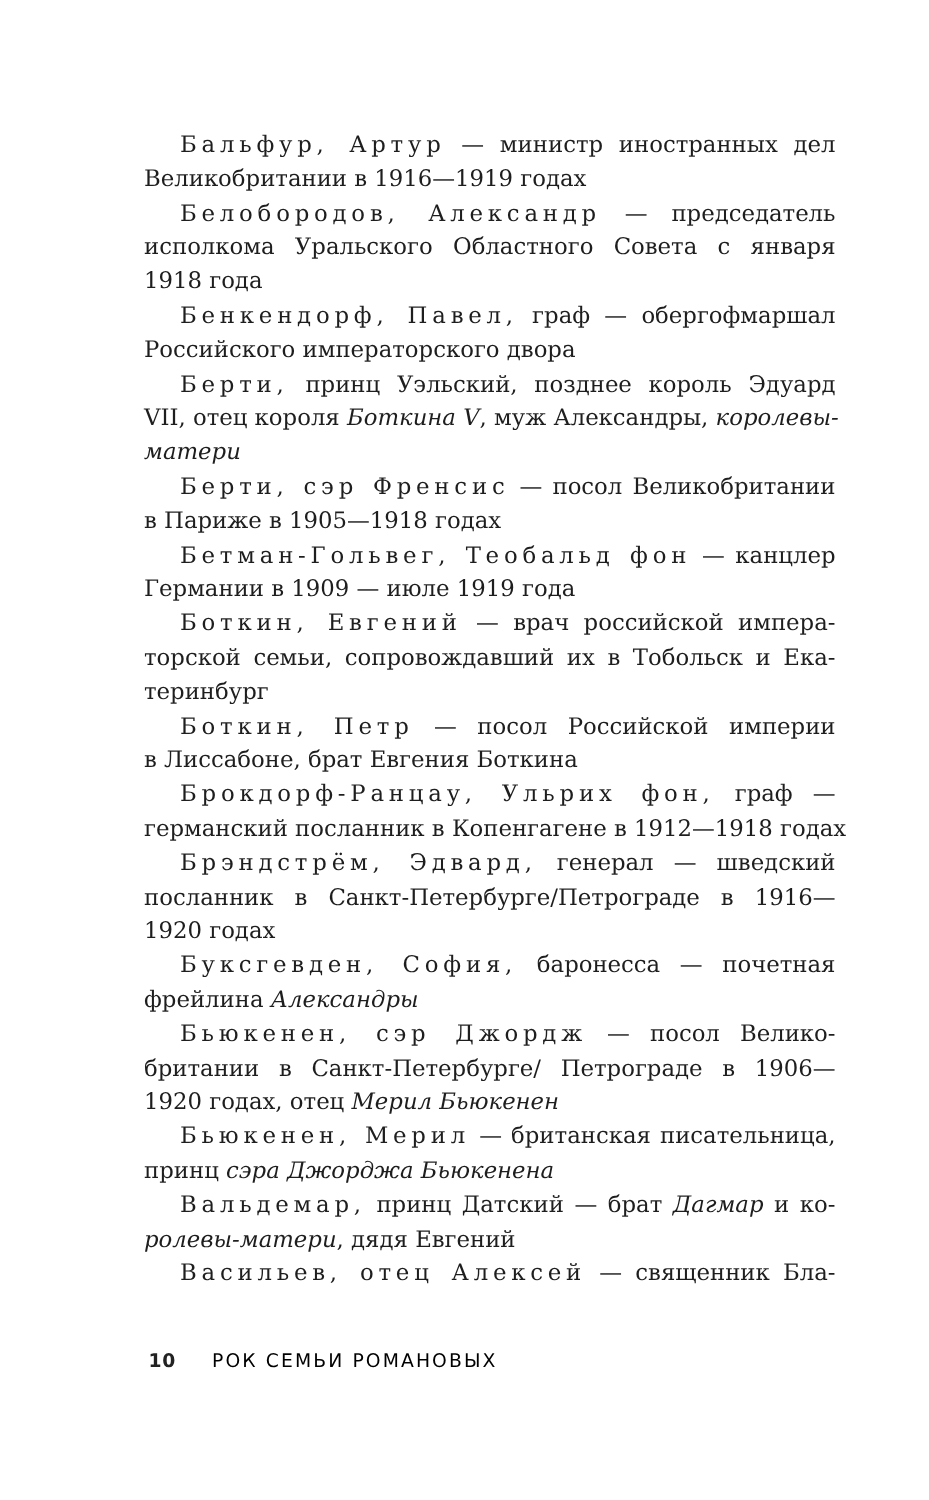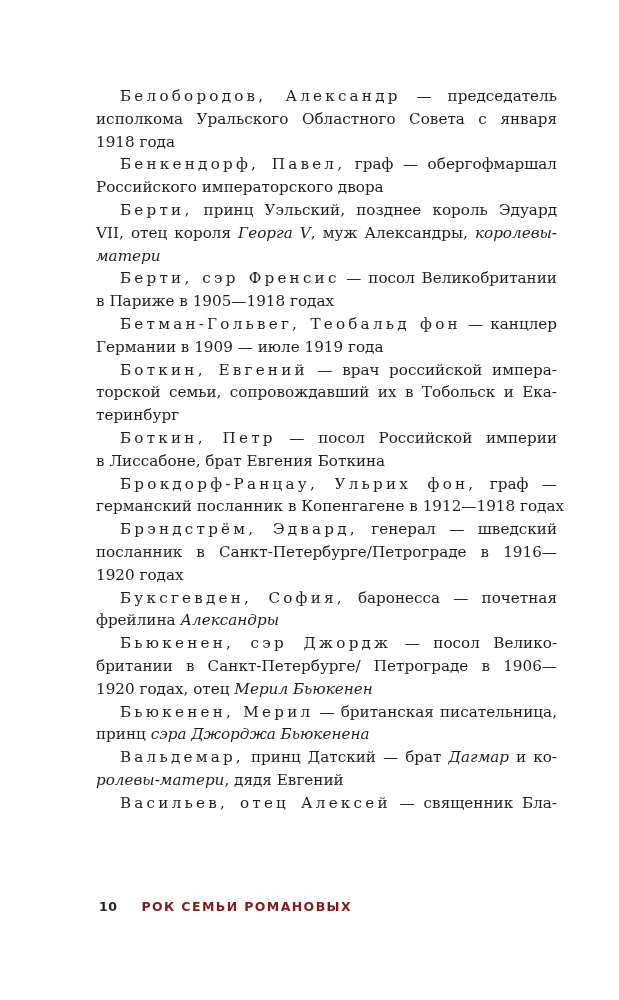--- a/index.html
+++ b/index.html
@@ -18,39 +18,43 @@
   .line.last { text-align-last:left; }
   .sp { letter-spacing:3.2px; }
   i { font-style:italic; }
   .footer {
     position:absolute; left:99px; top:898px; height:16px;
     font-family:"DejaVu Sans", "Liberation Sans", sans-serif;
     font-size:12.5px; color:#222;
     display:flex; align-items:center;
   }
   .pnum { font-weight:bold; margin-right:24px; letter-spacing:0.5px; }
-  .ptitle { letter-spacing:1.4px; color:#7f1d1d; font-weight:bold; }
+  .ptitle { letter-spacing:1.4px; color:#000000; font-weight:normal; }
 </style>
 </head>
 <body>
 
 <div class="page">
   <div class="textblock" id="textblock">
+      <div>
+        <div class="line first"><span class="sp">Бальфур, Артур</span><span> — министр иностранных дел</span></div>
+        <div class="line last"><span>Великобритании в 1916—1919 годах</span></div>
+      </div>
       <div>
         <div class="line first"><span class="sp">Белобородов, Александр</span><span> — председатель</span></div>
         <div class="line"><span>исполкома Уральского Областного Совета с января</span></div>
         <div class="line last"><span>1918 года</span></div>
       </div>
       <div>
         <div class="line first"><span class="sp">Бенкендорф, Павел,</span><span> граф — обергофмаршал</span></div>
         <div class="line last"><span>Российского императорского двора</span></div>
       </div>
       <div>
         <div class="line first"><span class="sp">Берти,</span><span> принц Уэльский, позднее король Эдуард</span></div>
-        <div class="line"><span>VII, отец короля </span><i>Георга V</i><span>, муж Александры, </span><i>королевы-</i></div>
+        <div class="line"><span>VII, отец короля </span><i>Боткина V</i><span>, муж Александры, </span><i>королевы-</i></div>
         <div class="line last"><i>матери</i></div>
       </div>
       <div>
         <div class="line first"><span class="sp">Берти, сэр Френсис</span><span> — посол Великобритании</span></div>
         <div class="line last"><span>в Париже в 1905—1918 годах</span></div>
       </div>
       <div>
         <div class="line first"><span class="sp">Бетман-Гольвег, Теобальд фон</span><span> — канцлер</span></div>
         <div class="line last"><span>Германии в 1909 — июле 1919 года</span></div>
       </div>

